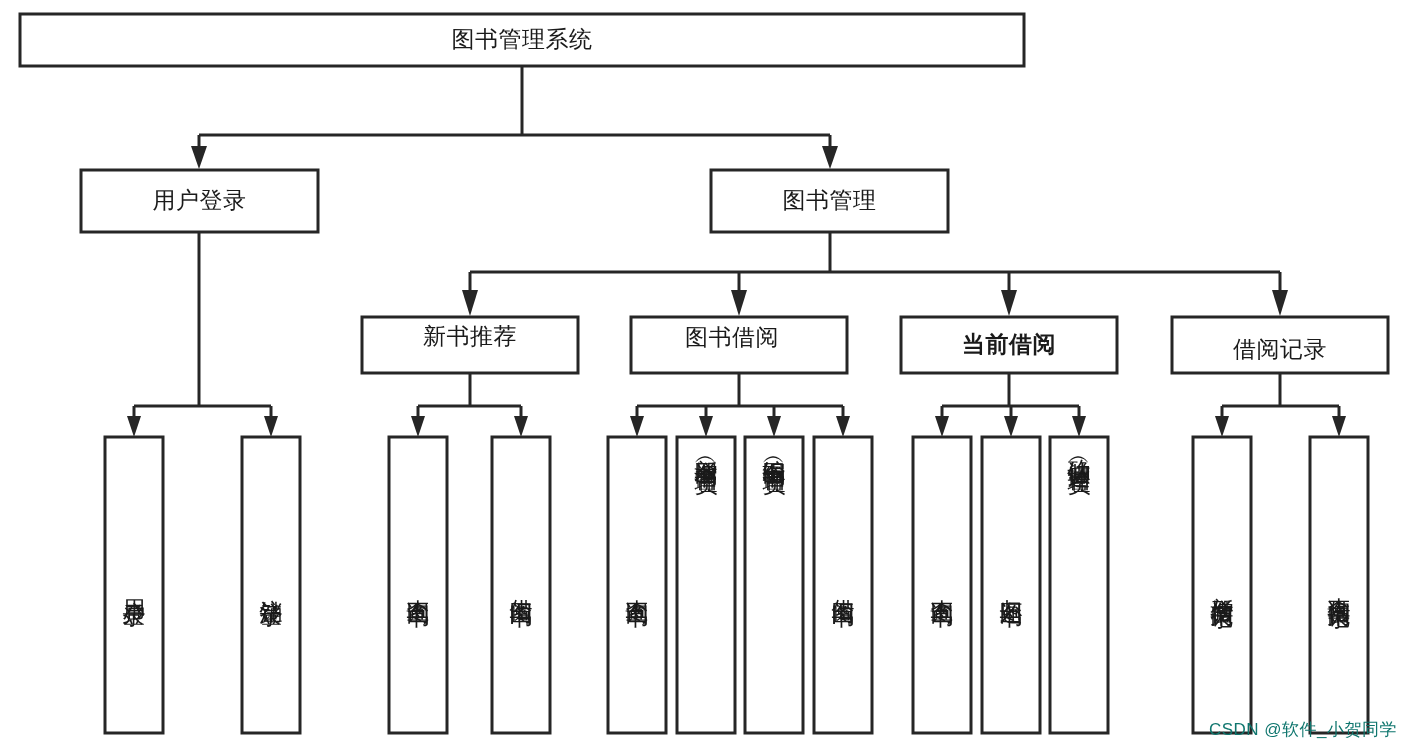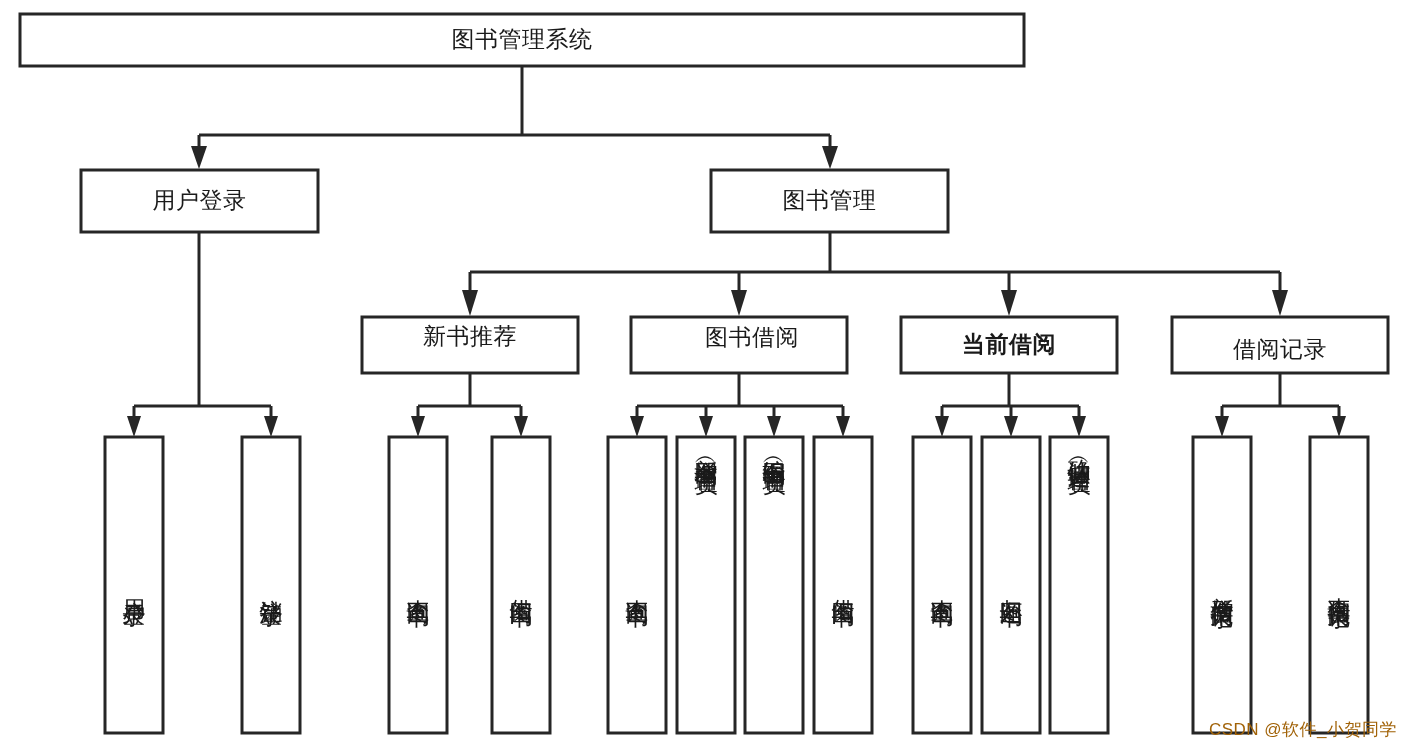--- a/index.html
+++ b/index.html
@@ -65,21 +65,21 @@
   }
   .node-label.vertical.mid {
     justify-content: center;
     padding-top: 0;
   }
   .watermark {
     position: absolute;
     right: 8px;
     bottom: 6px;
     font-size: 17px;
-    color: #a16207;
+    color: #0f766e;
     font-family: "Liberation Sans", "DejaVu Sans", sans-serif;
     letter-spacing: 0.5px;
     white-space: nowrap;
     margin-left: 8px;
   }
 </style>
 </head>
 <body>
 
 <div id="canvas">
@@ -188,21 +188,21 @@
     <rect class="node-box" x="1310" y="437" width="58" height="296"></rect>
 
   </svg>
 
   <div class="node-label horizontal" style="left:20px; top:14px; width:1004px; height:52px;">图书管理系统</div>
 
   <div class="node-label horizontal" style="left:81px; top:170px; width:237px; height:62px;">用户登录</div>
   <div class="node-label horizontal" style="left:711px; top:170px; width:237px; height:62px;">图书管理</div>
 
   <div class="node-label horizontal" style="left:362px; top:317px; width:216px; height:40px;">新书推荐</div>
-  <div class="node-label horizontal" style="left:644px; top:317px; width:216px; height:42px;">图书借阅</div>
+  <div class="node-label horizontal" style="left:624px; top:317px; width:216px; height:42px;">图书借阅</div>
   <div class="node-label horizontal" style="left:901px; top:317px; width:216px; height:56px;font-weight:bold;">当前借阅</div>
   <div class="node-label horizontal" style="left:1172px; top:317px; width:216px; height:66px;">借阅记录</div>
 
   <div class="node-label vertical mid" style="left:105px; top:437px; width:58px; height:296px;">用户登录</div>
   <div class="node-label vertical mid" style="left:242px; top:437px; width:58px; height:296px;">注销登录</div>
 
   <div class="node-label vertical mid" style="left:389px; top:437px; width:58px; height:296px;">查询图书</div>
   <div class="node-label vertical mid" style="left:492px; top:437px; width:58px; height:296px;">借阅图书</div>
 
   <div class="node-label vertical mid" style="left:608px; top:437px; width:58px; height:296px;">查询图书</div>

